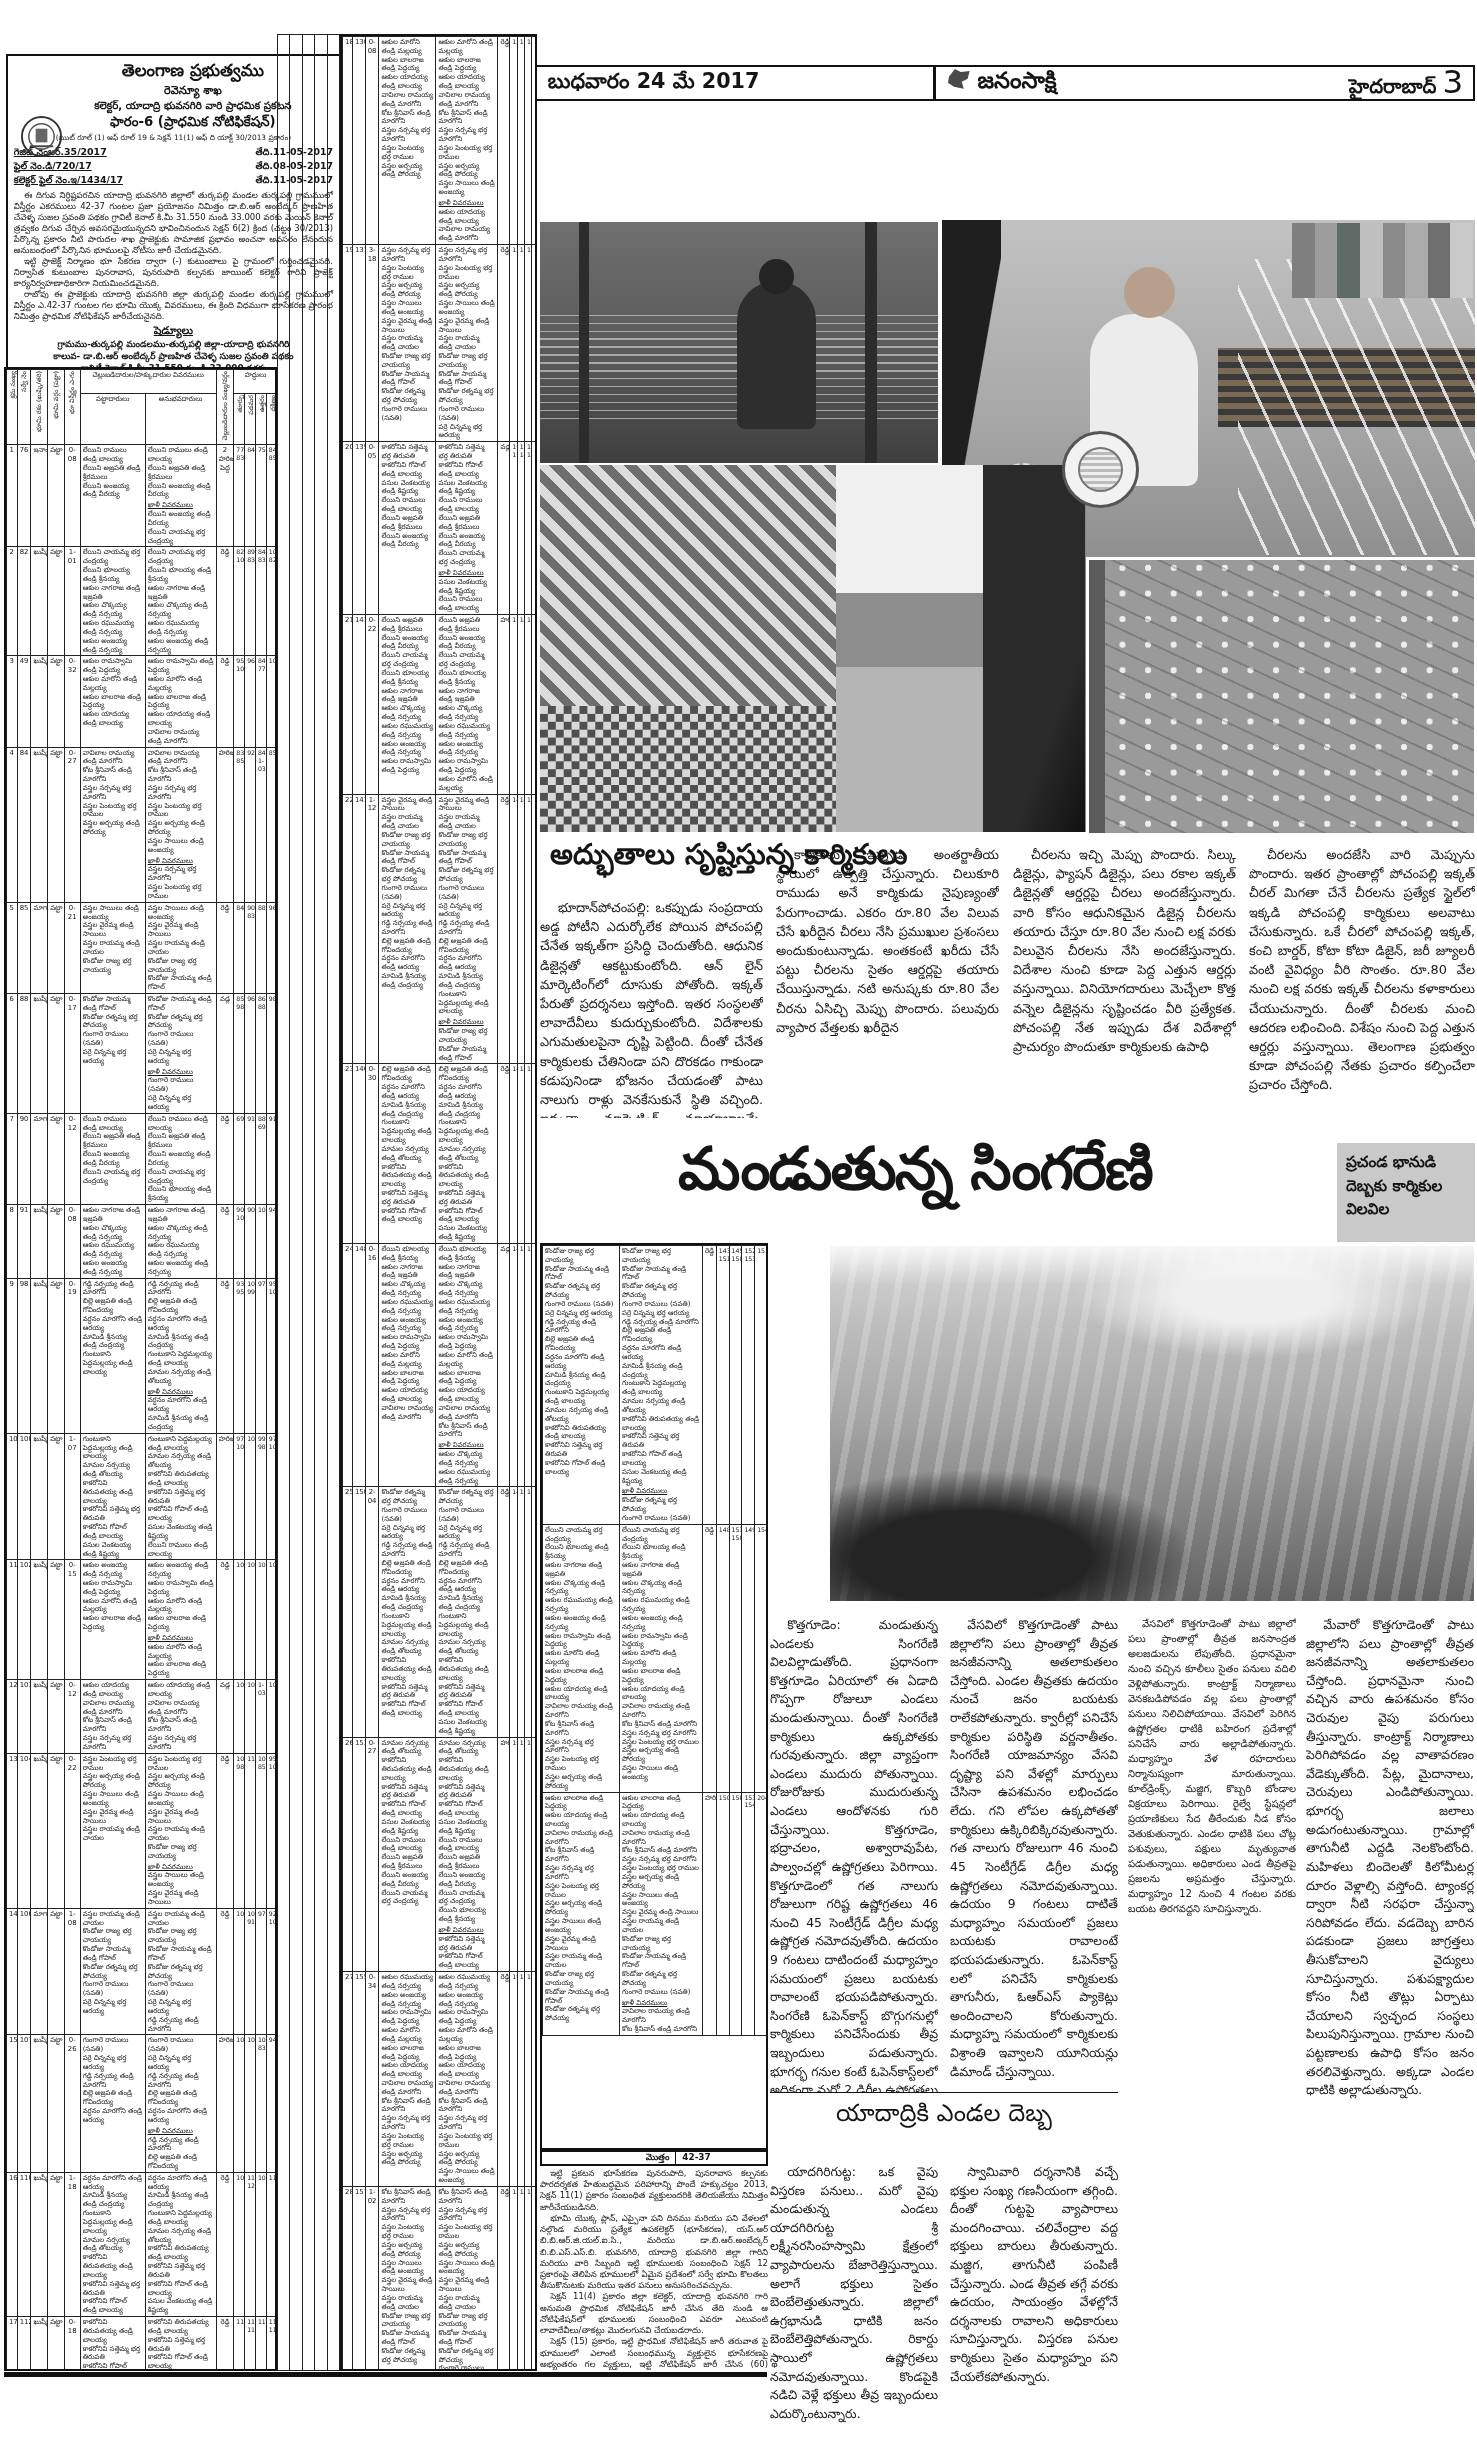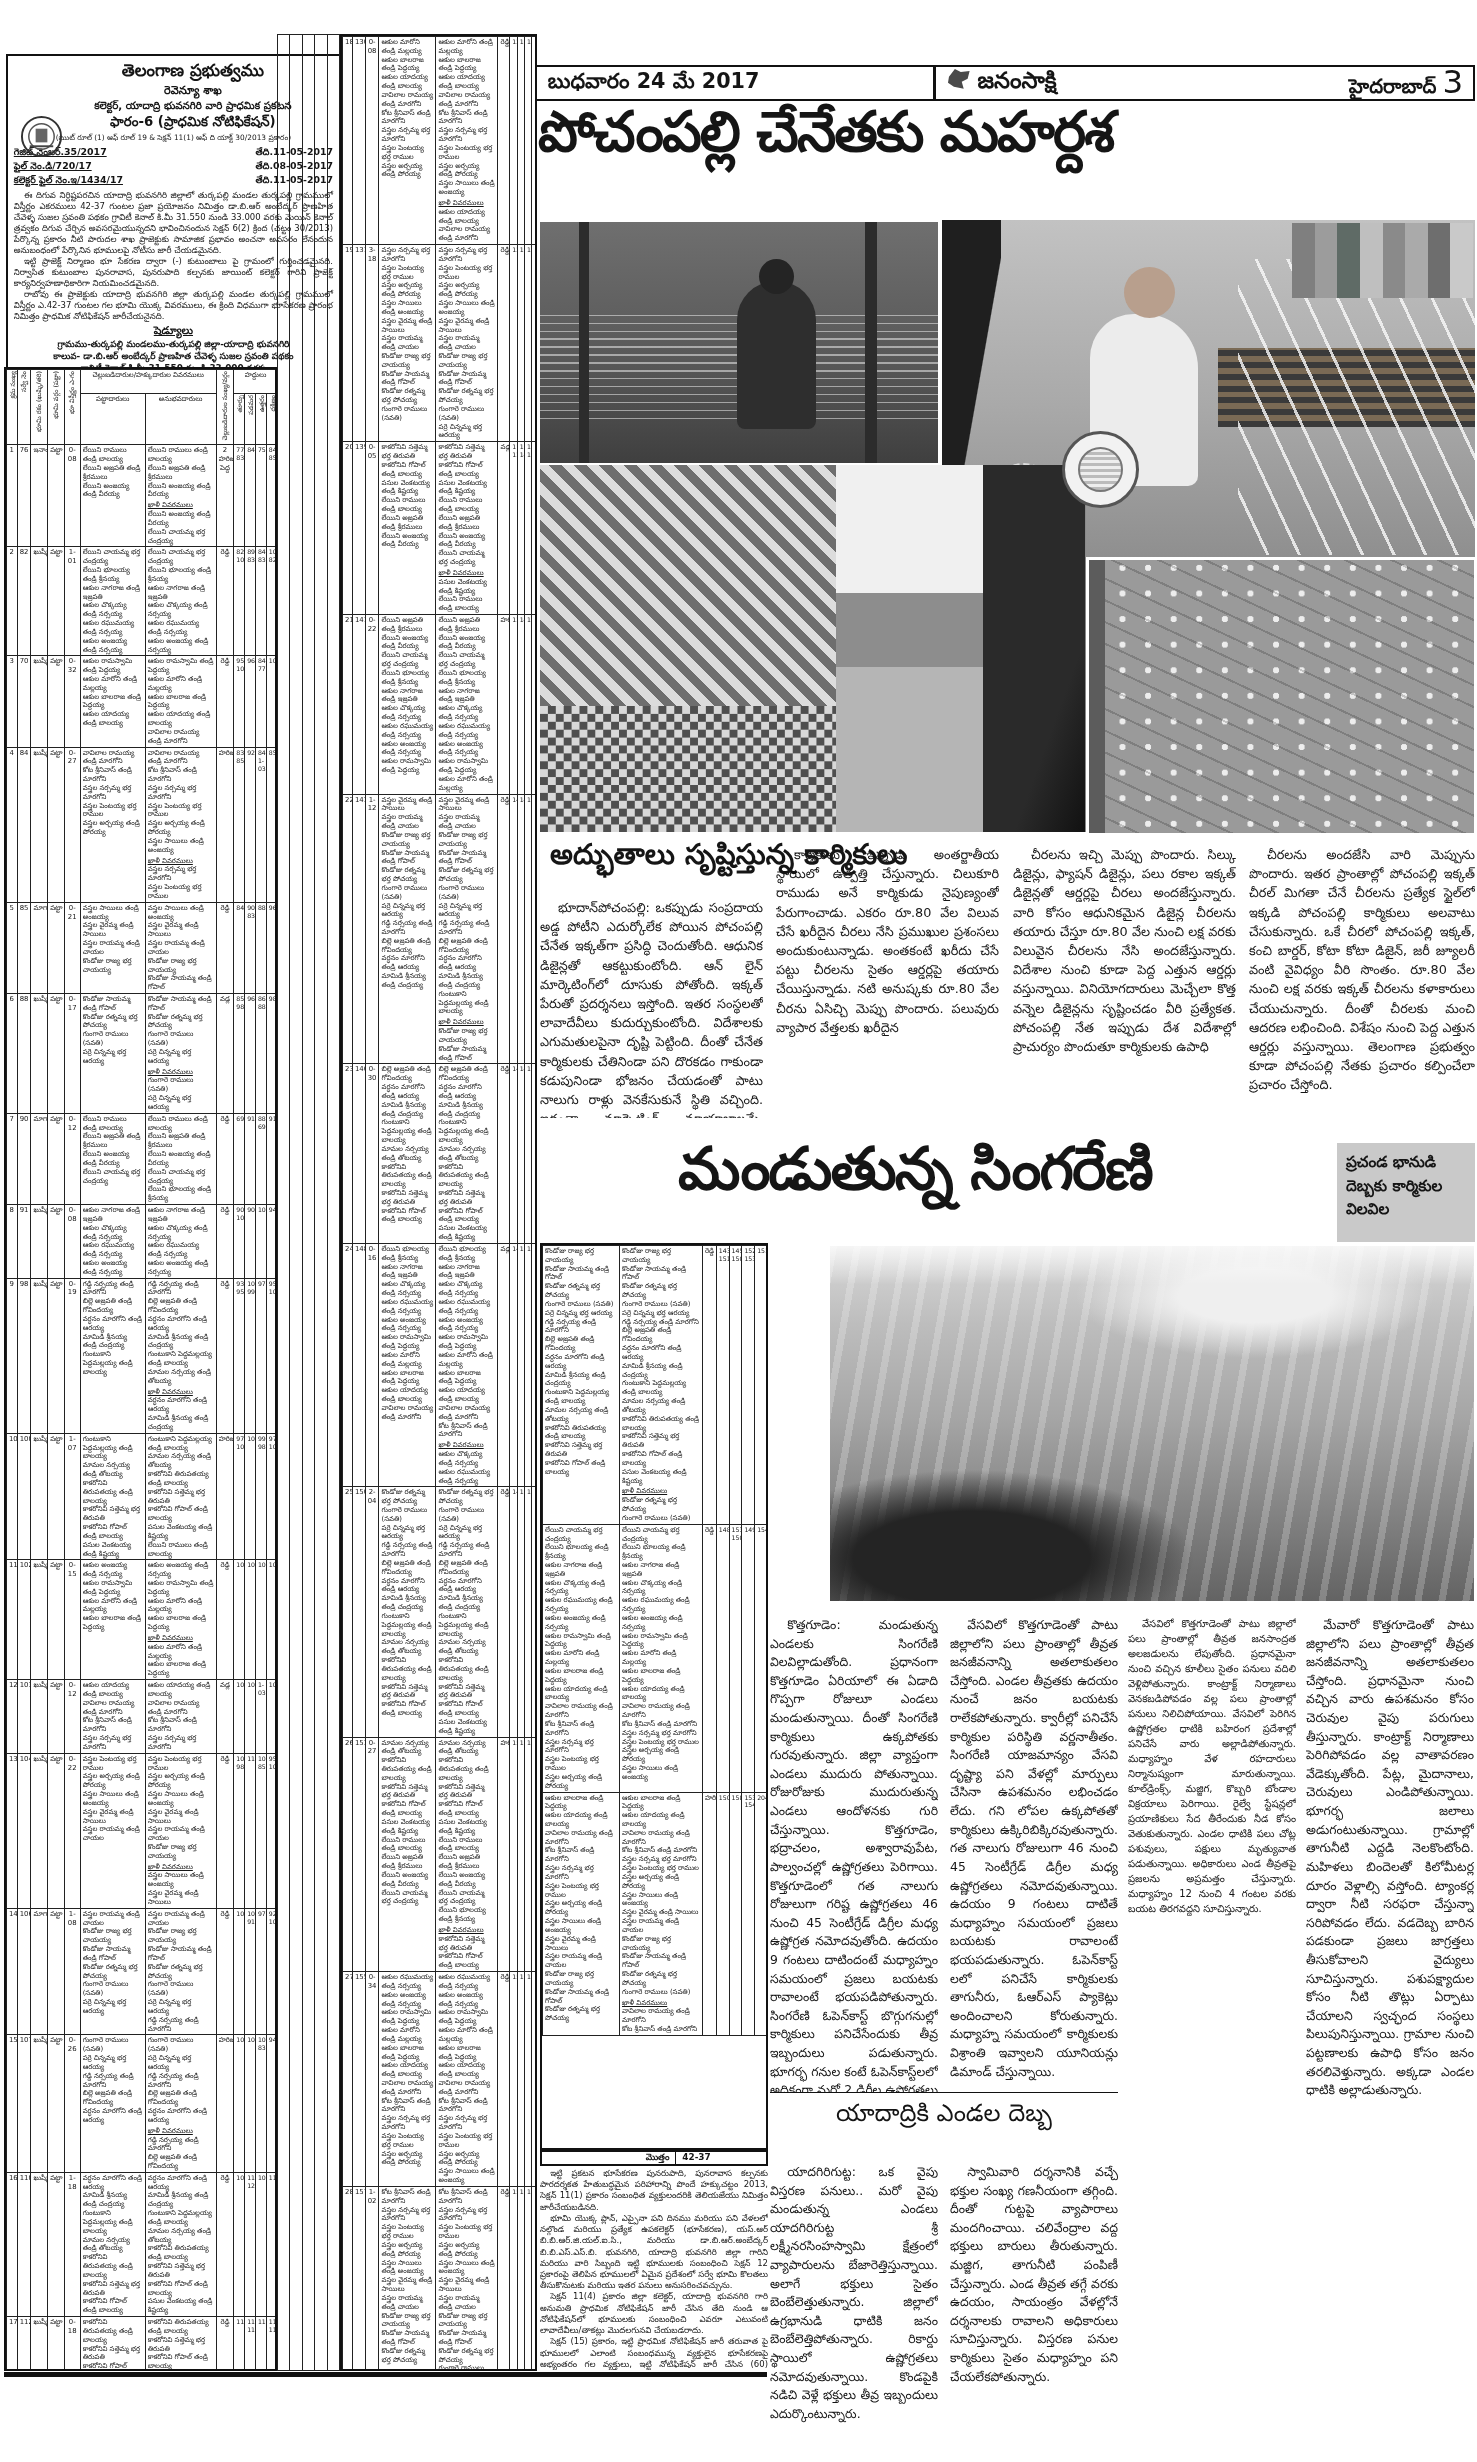--- a/index.html
+++ b/index.html
@@ -79,21 +79,20 @@
           <path d="M3 10 L9 2 L15 5 L24 4 L22 12 L16 15 L18 22 L8 20 L2 16 Z" fill="#4a4a4a"></path>
         </svg>
       <span>జనంసాక్షి</span>
     </span>
     <span id="city">
       <span>హైదరాబాద్</span>
       <span id="pageno">3</span>
     </span>
   </div>
 
-  <div class="abs" id="headline1">పోచంపల్లి చేనేతకు మహర్దశ</div>
 
   <div class="photo abs" style="left:540px;top:222px;width:398px;height:241px;background:
       linear-gradient(#6f6f6f,#575757 60%,#3f3f3f);">
     <div class="ly" style="left:0;top:89px;width:100%;height:108px;background:repeating-linear-gradient(0deg,rgba(235,235,235,.55) 0 1.5px,transparent 1.5px 7.9px);"></div>
     <div class="ly" style="left:39px;top:0;width:9.9px;height:100%;background:#2c2c2c;"></div>
     <div class="ly" style="left:325px;top:0;width:11.8px;height:100%;background:#2c2c2c;"></div>
     <div class="ly" style="left:197px;top:59px;width:79px;height:148px;border-radius:39px 39px 7.9px 7.9px;background:#2e2e2e;"></div>
     <div class="ly" style="left:219px;top:37px;width:35px;height:35px;border-radius:50%;background:#242424;"></div>
   </div>
 
@@ -313,21 +312,21 @@
 ఆకుల రఘుమయ్య తండ్రి నర్సయ్య
 ఆకుల అంజయ్య తండ్రి నర్సయ్య</td>
             <td class="c">రెడ్డి</td>
             <td class="num">82 10</td>
             <td class="num">89 83</td>
             <td class="num">84 83</td>
             <td class="num">107 82</td>
           </tr>
           <tr>
             <td class="c">3</td>
-            <td class="c">70</td>
+            <td class="c">49</td>
             <td class="c">ఖుష్కీ</td>
             <td class="c">పట్టా</td>
             <td class="c">0-32</td>
             <td class="names">ఆకుల రామస్వామి తండ్రి పెద్దయ్య
 ఆకుల మారోని తండ్రి మల్లయ్య
 ఆకుల బాలరాజ తండ్రి పెద్దయ్య
 ఆకుల యాదయ్య తండ్రి బాలయ్య</td>
             <td class="names">ఆకుల రామస్వామి తండ్రి పెద్దయ్య
 ఆకుల మారోని తండ్రి మల్లయ్య
 ఆకుల బాలరాజ తండ్రి పెద్దయ్య

